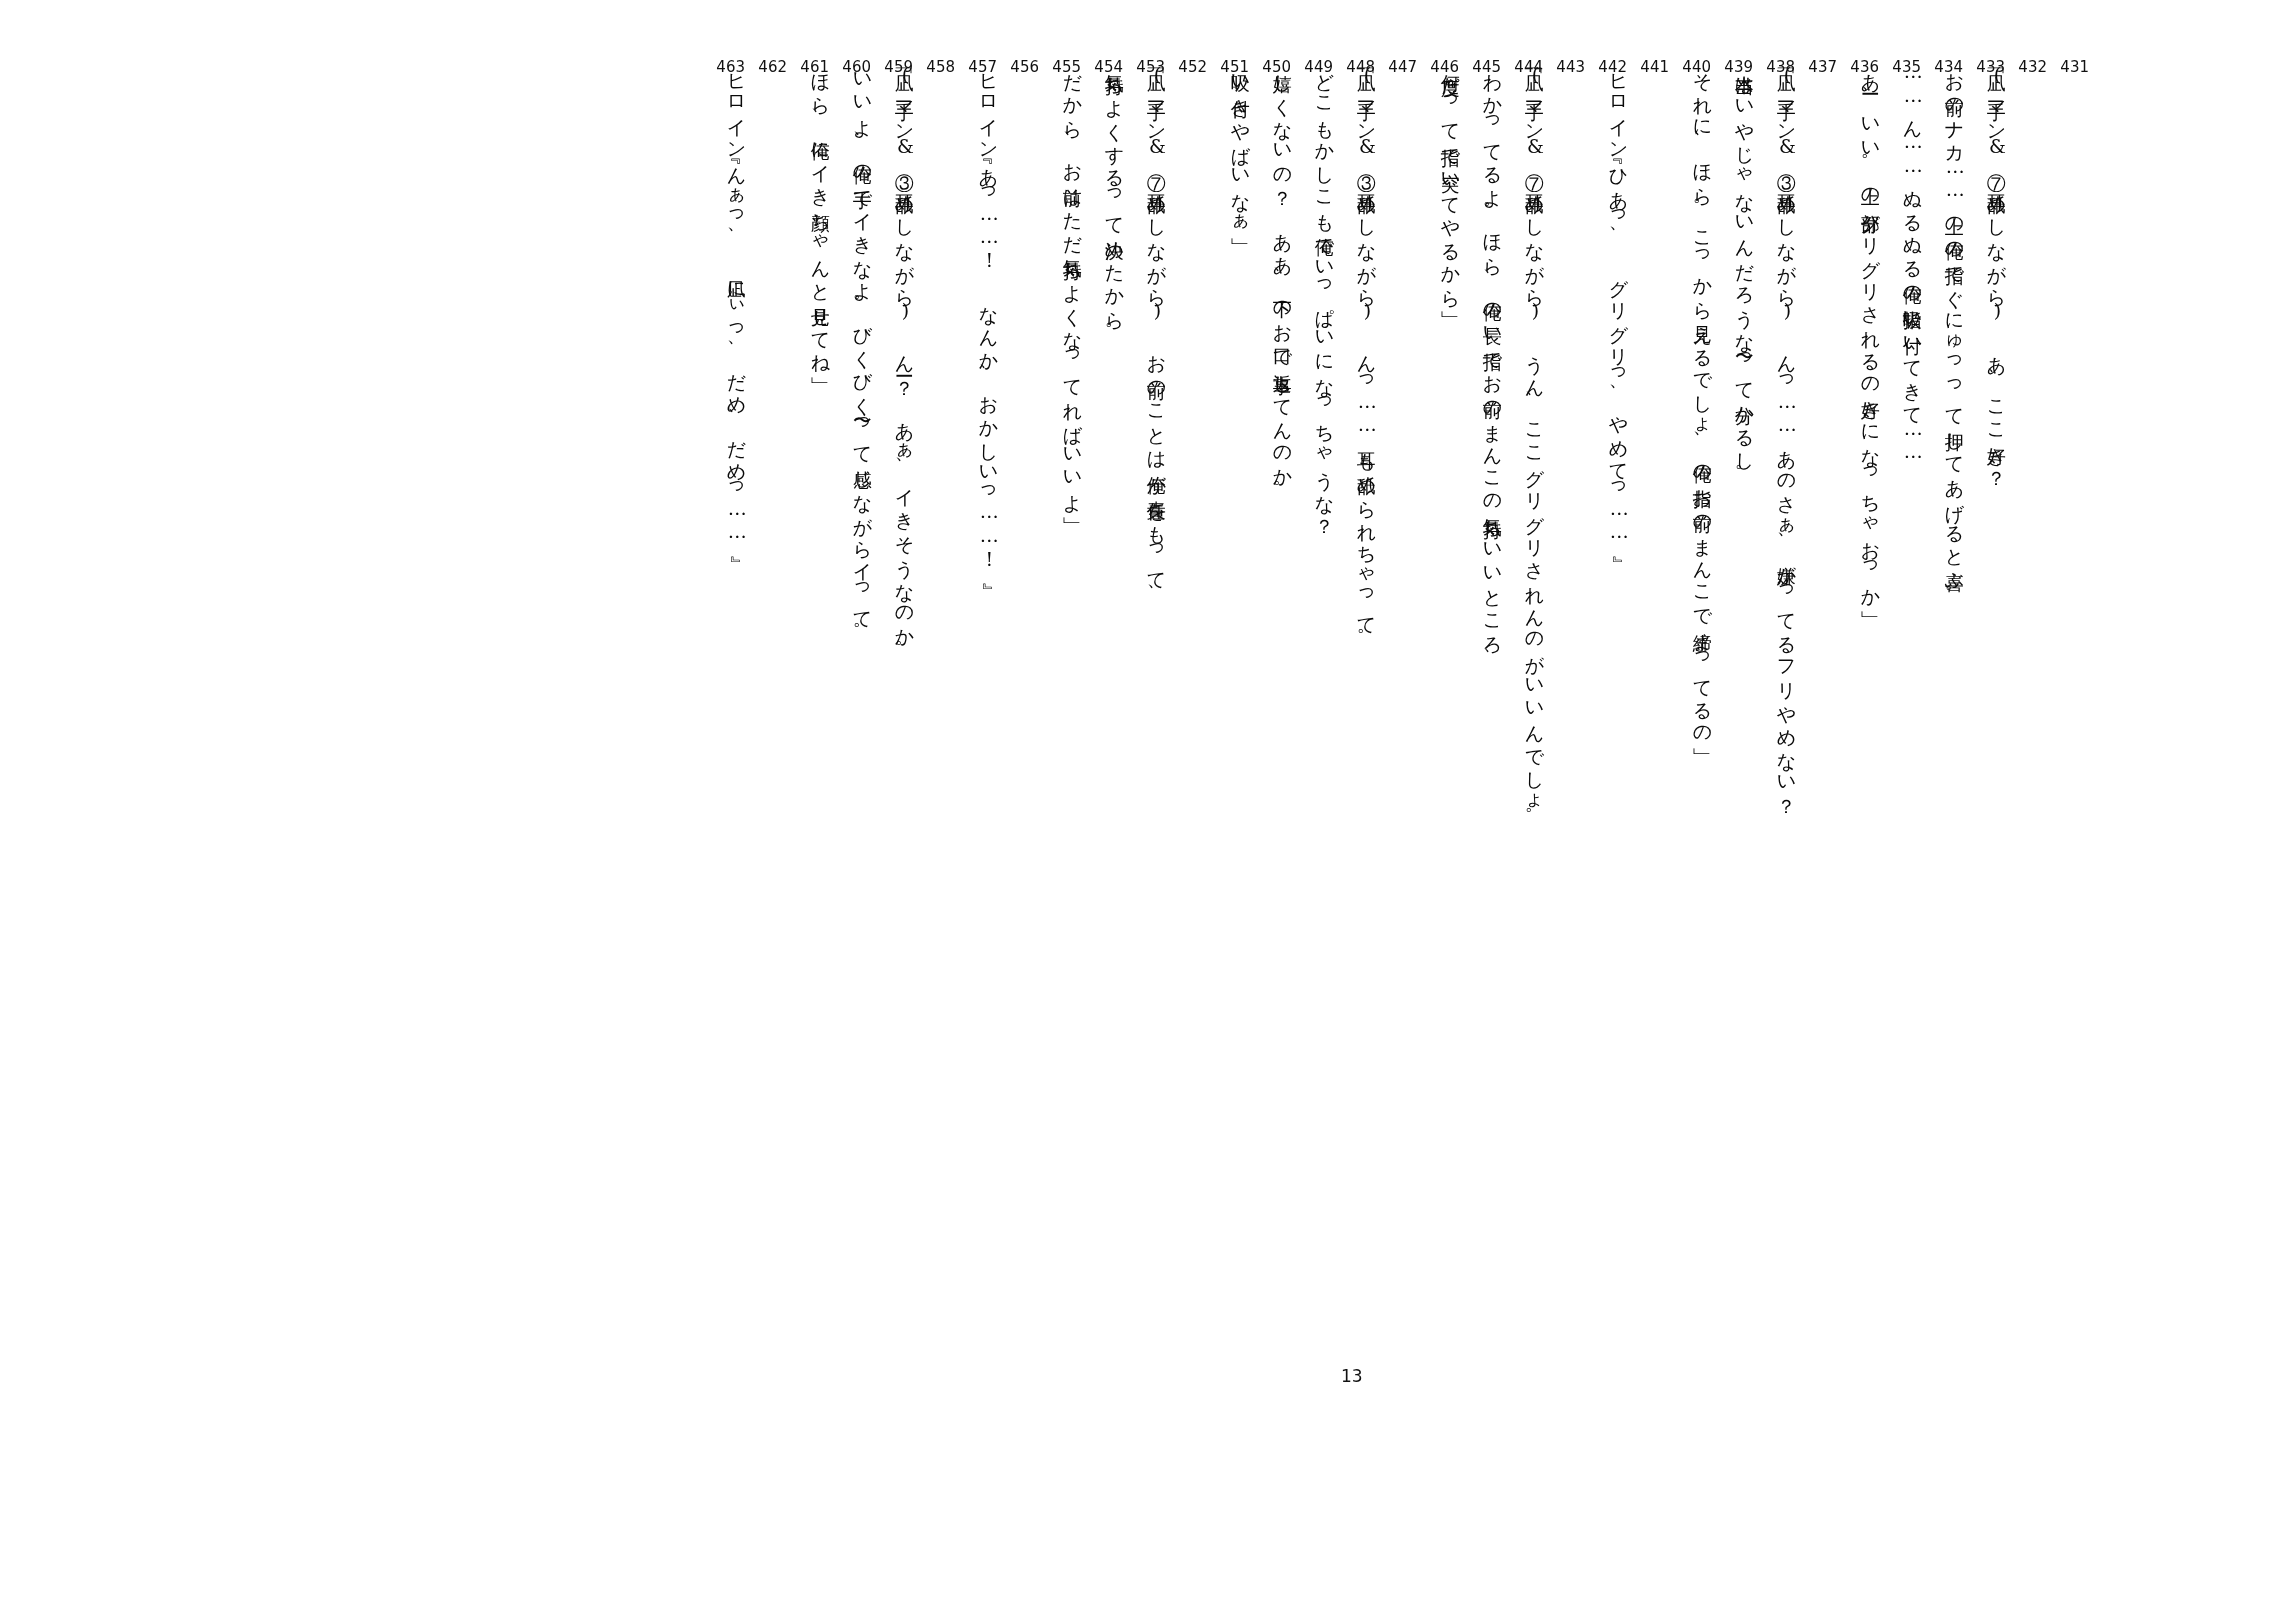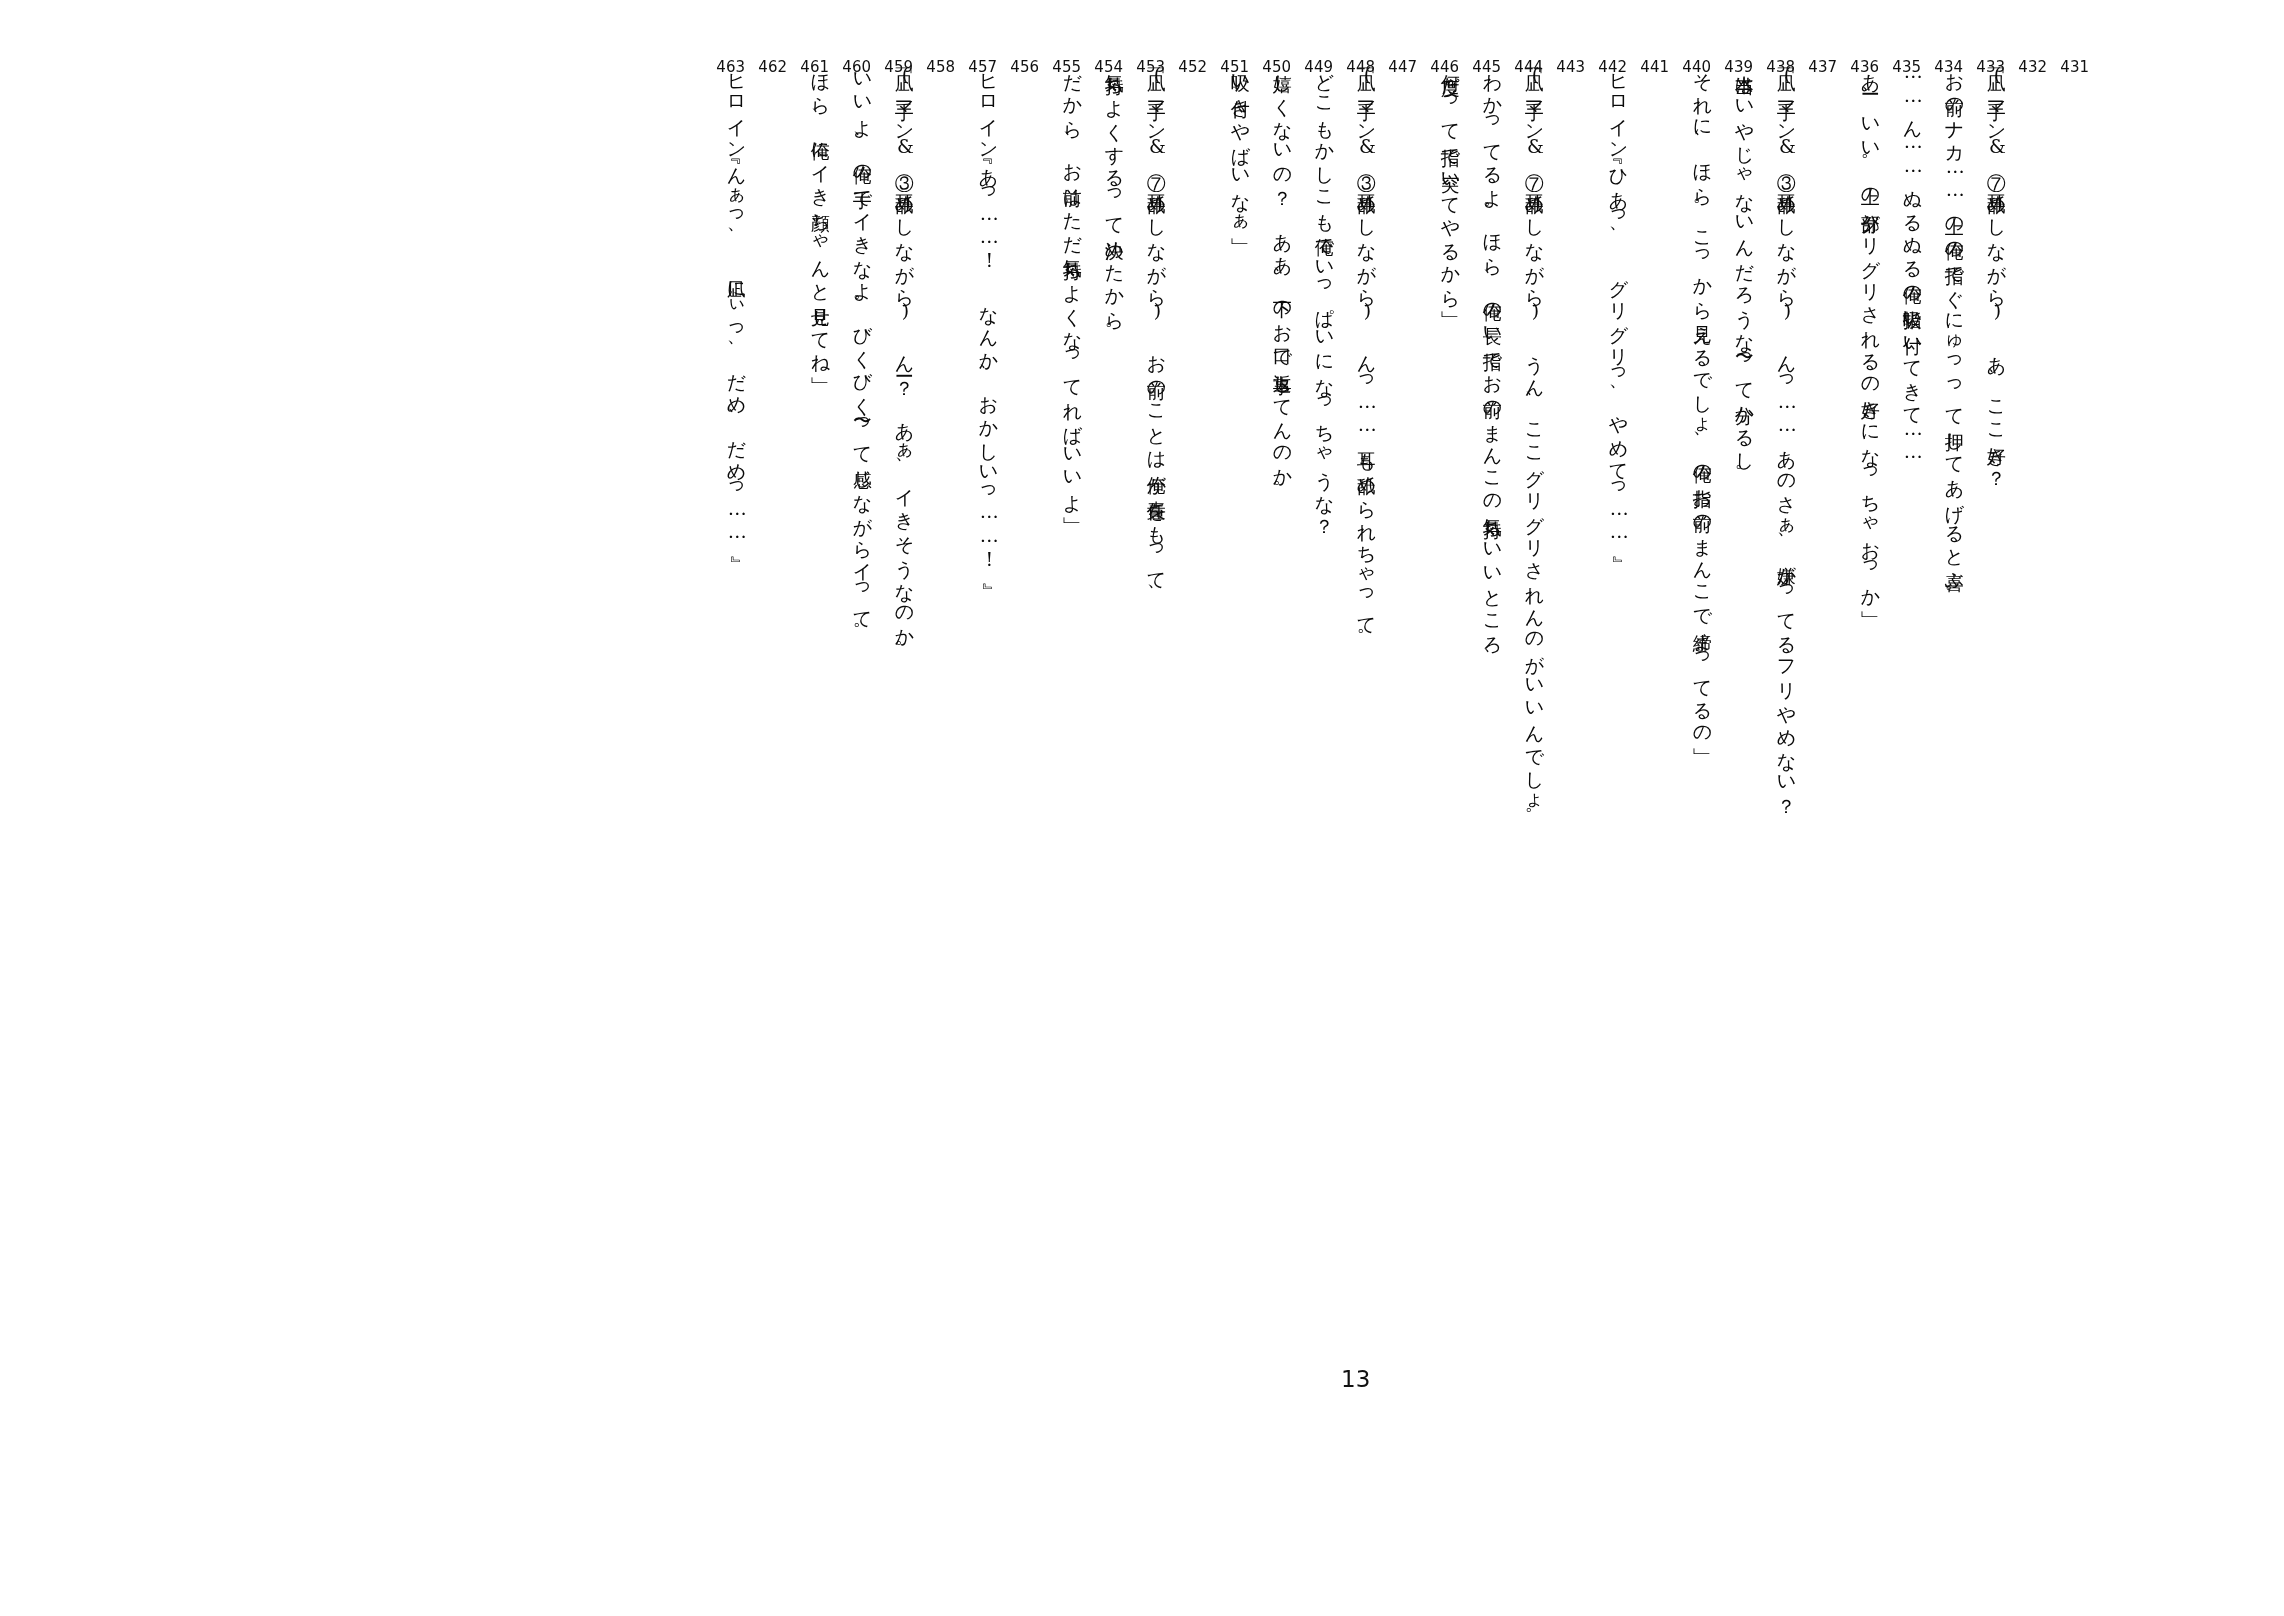--- a/index.html
+++ b/index.html
@@ -75,21 +75,21 @@
     letter-spacing: 1.6px;
     color: #0a0a0a;
   }
 
   
   #page-number {
     position: absolute;
     left: 1341px;
     top: 1366px;
     font-family: "DejaVu Sans", sans-serif;
-    font-size: 23px;
+    font-size: 17px;
     color: #111111;
   }
 </style>
 </head>
 <body>
 
 <div id="page">
 
   <div id="script-block">
       <div class="script-line">

